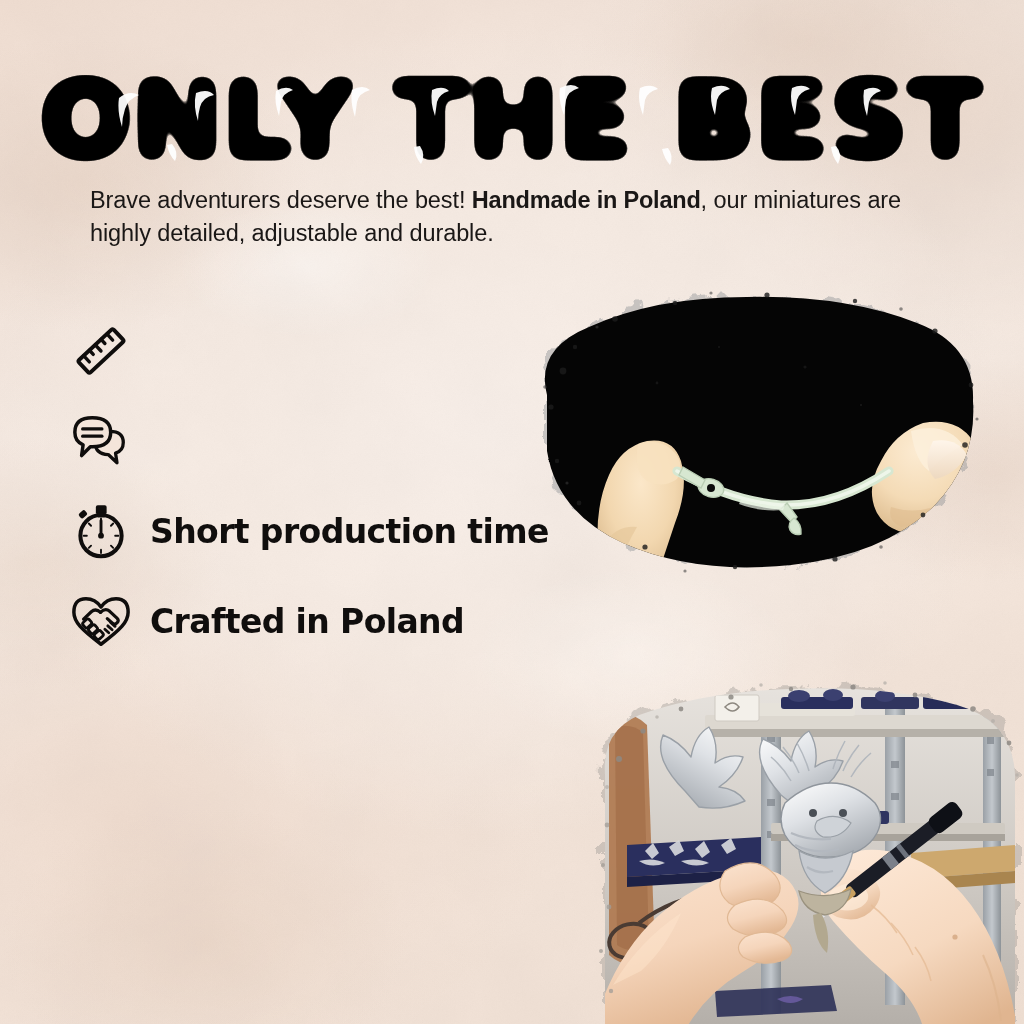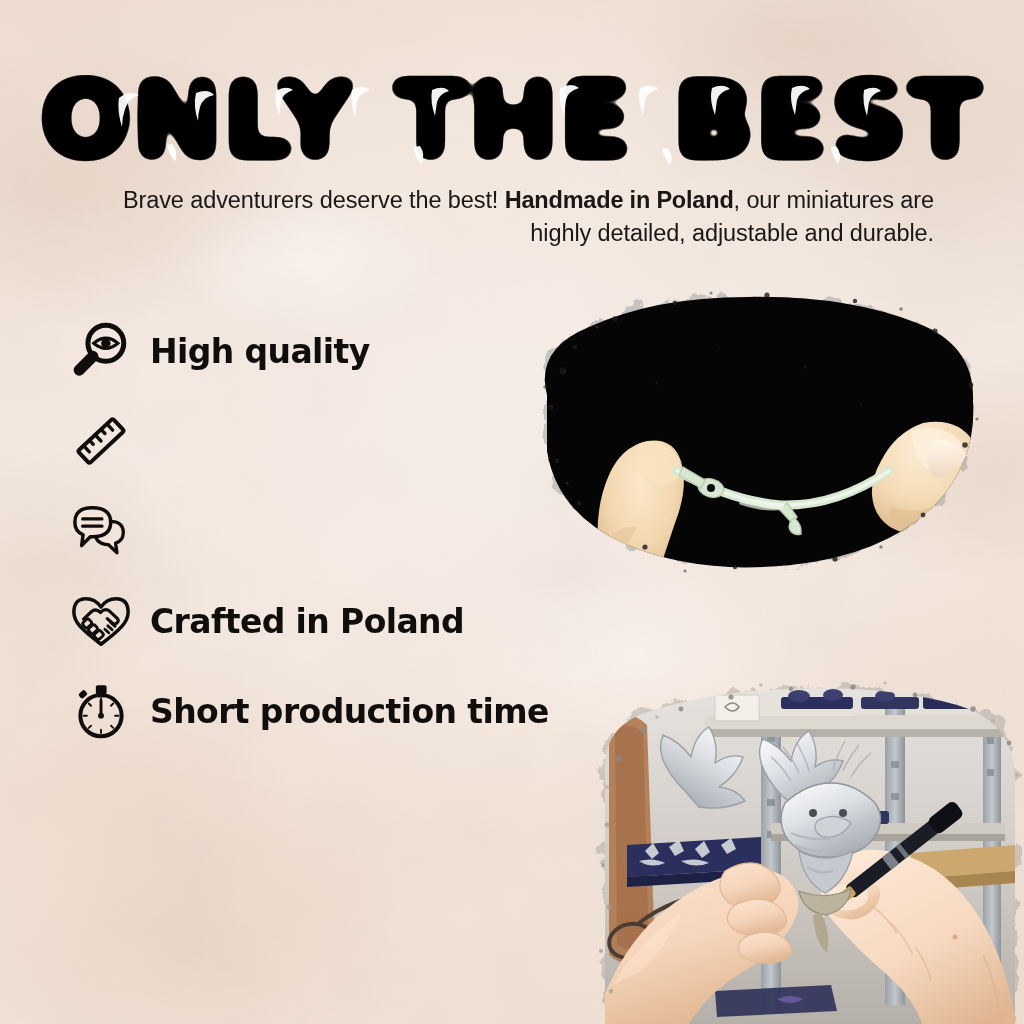--- a/index.html
+++ b/index.html
@@ -47,21 +47,21 @@
   
   .title-wrap {
     position:absolute; left:0; right:0; top:34px;
     text-align:center;
   }
   .title-svg-wrap { position:absolute; left:0; top:26px; width:1024px; height:128px; }
 
   
   .subtitle {
     position:absolute; left:90px; right:90px; top:184px;
-    text-align:right;
+    text-align:left;
     font-family:"Liberation Sans", sans-serif;
     font-size:23.5px;
     line-height:1.42;
     color:#1a1716;
     letter-spacing:-.1px;
   }
   .subtitle b { font-weight:700; letter-spacing:-.2px; }
 
   
   .features {
@@ -158,35 +158,20 @@
     </svg>
   </div>
 
   <div class="subtitle">
     <span>Brave adventurers deserve the best!</span>
     <b>Handmade in Poland</b><span>, our miniatures are highly detailed, adjustable and durable.</span>
   </div>
 
   <div class="features">
 
-    <div class="feature">
-      <span class="feature-icon">
-        <svg width="62" height="62" viewBox="0 0 64 64">
-          <g fill="none" stroke="#0f0d0c" stroke-width="5.2" stroke-linecap="round">
-            <circle cx="37" cy="24" r="18.5"></circle>
-            <path d="M23.6 37.6 L9.5 51.7" stroke-width="11.5"></path>
-          </g>
-          <g fill="none" stroke="#0f0d0c" stroke-width="3.1">
-            <path d="M24.5 24 q12.5-10.5 25 0 q-12.5 10.5-25 0z"></path>
-          </g>
-          <circle cx="37" cy="24" r="4.9" fill="#0f0d0c"></circle>
-        </svg>
-      </span>
-      <span class="feature-label">High quality</span>
-    </div>
 
 
     <div class="feature">
       <span class="feature-icon">
         <svg width="60" height="60" viewBox="0 0 64 64">
           <g transform="rotate(-43 32 32)">
             <rect x="6.5" y="23" width="51" height="18" rx="2.2" fill="none" stroke="#0f0d0c" stroke-width="4.2"></rect>
             <g stroke="#0f0d0c" stroke-width="3.6" stroke-linecap="round">
               <path d="M15 23 v9"></path>
               <path d="M23.5 23 v6"></path>
@@ -209,41 +194,20 @@
           <g stroke="#0f0d0c" stroke-width="3.2" stroke-linecap="round">
             <path d="M13 19.5 h20"></path>
             <path d="M13 27 h20"></path>
           </g>
         </svg>
       </span>
     </div>
 
     <div class="feature">
       <span class="feature-icon">
-        <svg width="62" height="62" viewBox="0 0 64 64">
-          <path d="M32 56 C12 41 4 33 4 23 Q4 9 16.5 9 Q26 9 32 17.5 Q38 9 47.5 9 Q60 9 60 23 C60 33 52 41 32 56z" fill="none" stroke="#0f0d0c" stroke-width="3.6" stroke-linejoin="round"></path>
-          <path d="M31.5 23 q5-5 9.5-1 l7.5 7 q2.5 2.5 0 5 q-2.5 2.5-5 0 l-5-4.5" fill="none" stroke="#0f0d0c" stroke-width="3.3" stroke-linecap="round" stroke-linejoin="round"></path>
-          <path d="M31.5 23 q-5-4.5-9.5-.5 l-8 7.5" fill="none" stroke="#0f0d0c" stroke-width="3.3" stroke-linecap="round"></path>
-          <g fill="none" stroke="#0f0d0c" stroke-width="2.9" stroke-linejoin="round">
-            <rect x="13.5" y="31" width="8.5" height="7" rx="2.2" transform="rotate(-42 17.7 34.5)"></rect>
-            <rect x="19.5" y="37" width="8.5" height="7" rx="2.2" transform="rotate(-42 23.7 40.5)"></rect>
-            <rect x="25.5" y="43" width="8.5" height="7" rx="2.2" transform="rotate(-42 29.7 46.5)"></rect>
-          </g>
-          <g stroke="#0f0d0c" stroke-width="2.9" stroke-linecap="round">
-            <path d="M42 33.5 l4.5 4"></path>
-            <path d="M39 37 l4.5 4"></path>
-            <path d="M36 40.5 l4 3.6"></path>
-          </g>
-        </svg>
-      </span>
-      <span class="feature-label">Crafted in Poland</span>
-    </div>
-
-    <div class="feature">
-      <span class="feature-icon">
         <svg width="60" height="60" viewBox="0 0 64 64">
           <g fill="none" stroke="#0f0d0c" stroke-width="4.3">
             <circle cx="32" cy="37" r="22"></circle>
           </g>
           <rect x="26.5" y="4.5" width="11.5" height="9.5" rx="2" fill="#0f0d0c"></rect>
           <rect x="28.5" y="12.5" width="7.5" height="5" fill="#0f0d0c"></rect>
           <rect x="8.5" y="11" width="8.5" height="6.5" rx="2.2" fill="#0f0d0c" transform="rotate(-42 12.7 14.2)"></rect>
           <g stroke="#0f0d0c" stroke-width="2" stroke-linecap="round">
             <path d="M32 18.5 v3.4"></path>
               <path d="M32 52 v3.4"></path>
@@ -252,20 +216,41 @@
             <path d="M19 24 l2.4 2.4"></path>
               <path d="M42.6 47.6 l2.4 2.4"></path>
             <path d="M45 24 l-2.4 2.4"></path>
               <path d="M21.4 47.6 l-2.4 2.4"></path>
           </g>
           <path d="M32 37 V21" stroke="#0f0d0c" stroke-width="3.1" stroke-linecap="round"></path>
           <circle cx="32" cy="37" r="3.1" fill="#0f0d0c"></circle>
         </svg>
       </span>
       <span class="feature-label">Short production time</span>
+    </div>
+
+    <div class="feature">
+      <span class="feature-icon">
+        <svg width="62" height="62" viewBox="0 0 64 64">
+          <path d="M32 56 C12 41 4 33 4 23 Q4 9 16.5 9 Q26 9 32 17.5 Q38 9 47.5 9 Q60 9 60 23 C60 33 52 41 32 56z" fill="none" stroke="#0f0d0c" stroke-width="3.6" stroke-linejoin="round"></path>
+          <path d="M31.5 23 q5-5 9.5-1 l7.5 7 q2.5 2.5 0 5 q-2.5 2.5-5 0 l-5-4.5" fill="none" stroke="#0f0d0c" stroke-width="3.3" stroke-linecap="round" stroke-linejoin="round"></path>
+          <path d="M31.5 23 q-5-4.5-9.5-.5 l-8 7.5" fill="none" stroke="#0f0d0c" stroke-width="3.3" stroke-linecap="round"></path>
+          <g fill="none" stroke="#0f0d0c" stroke-width="2.9" stroke-linejoin="round">
+            <rect x="13.5" y="31" width="8.5" height="7" rx="2.2" transform="rotate(-42 17.7 34.5)"></rect>
+            <rect x="19.5" y="37" width="8.5" height="7" rx="2.2" transform="rotate(-42 23.7 40.5)"></rect>
+            <rect x="25.5" y="43" width="8.5" height="7" rx="2.2" transform="rotate(-42 29.7 46.5)"></rect>
+          </g>
+          <g stroke="#0f0d0c" stroke-width="2.9" stroke-linecap="round">
+            <path d="M42 33.5 l4.5 4"></path>
+            <path d="M39 37 l4.5 4"></path>
+            <path d="M36 40.5 l4 3.6"></path>
+          </g>
+        </svg>
+      </span>
+      <span class="feature-label">Crafted in Poland</span>
     </div>
 
   </div>
 
   <div class="photo" id="photo-top">
     <svg width="500" height="325" viewBox="0 0 500 325">
       <defs>
         <filter id="tornA">
           <feTurbulence type="fractalNoise" baseFrequency="0.035" numOctaves="5" seed="11" result="n"></feTurbulence>
           <feDisplacementMap in="SourceGraphic" in2="n" scale="34" xChannelSelector="R" yChannelSelector="G"></feDisplacementMap>

